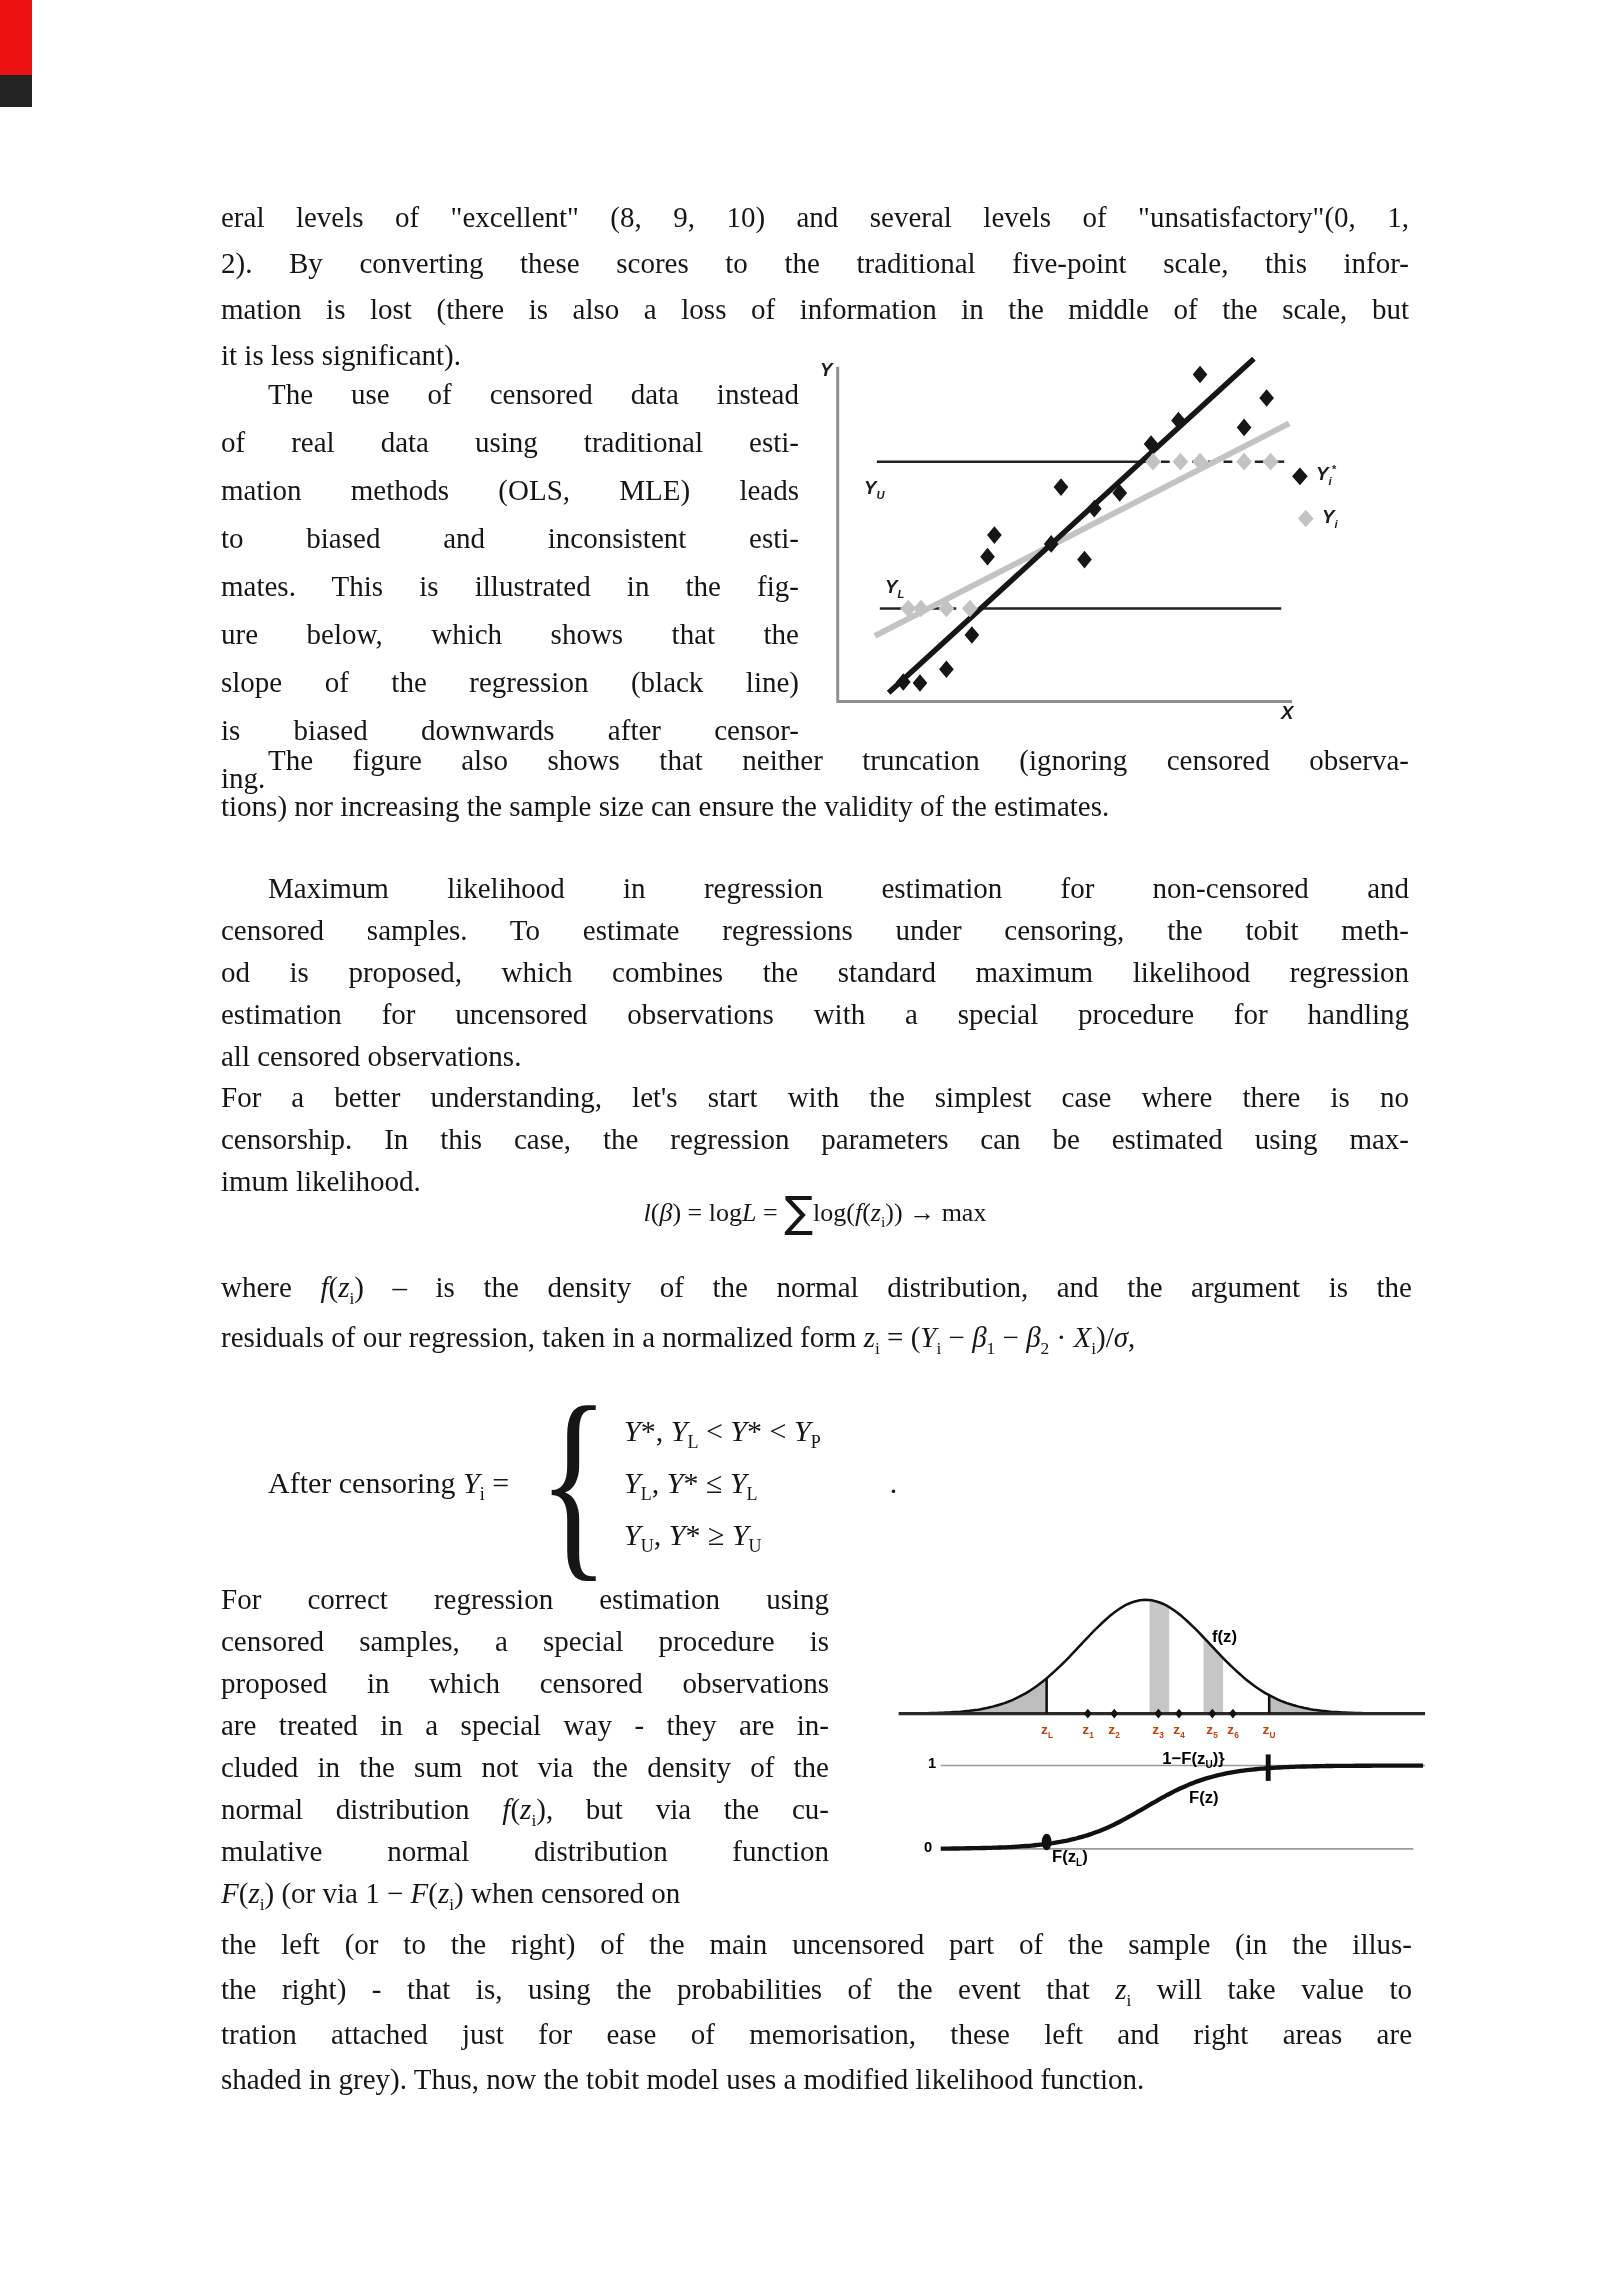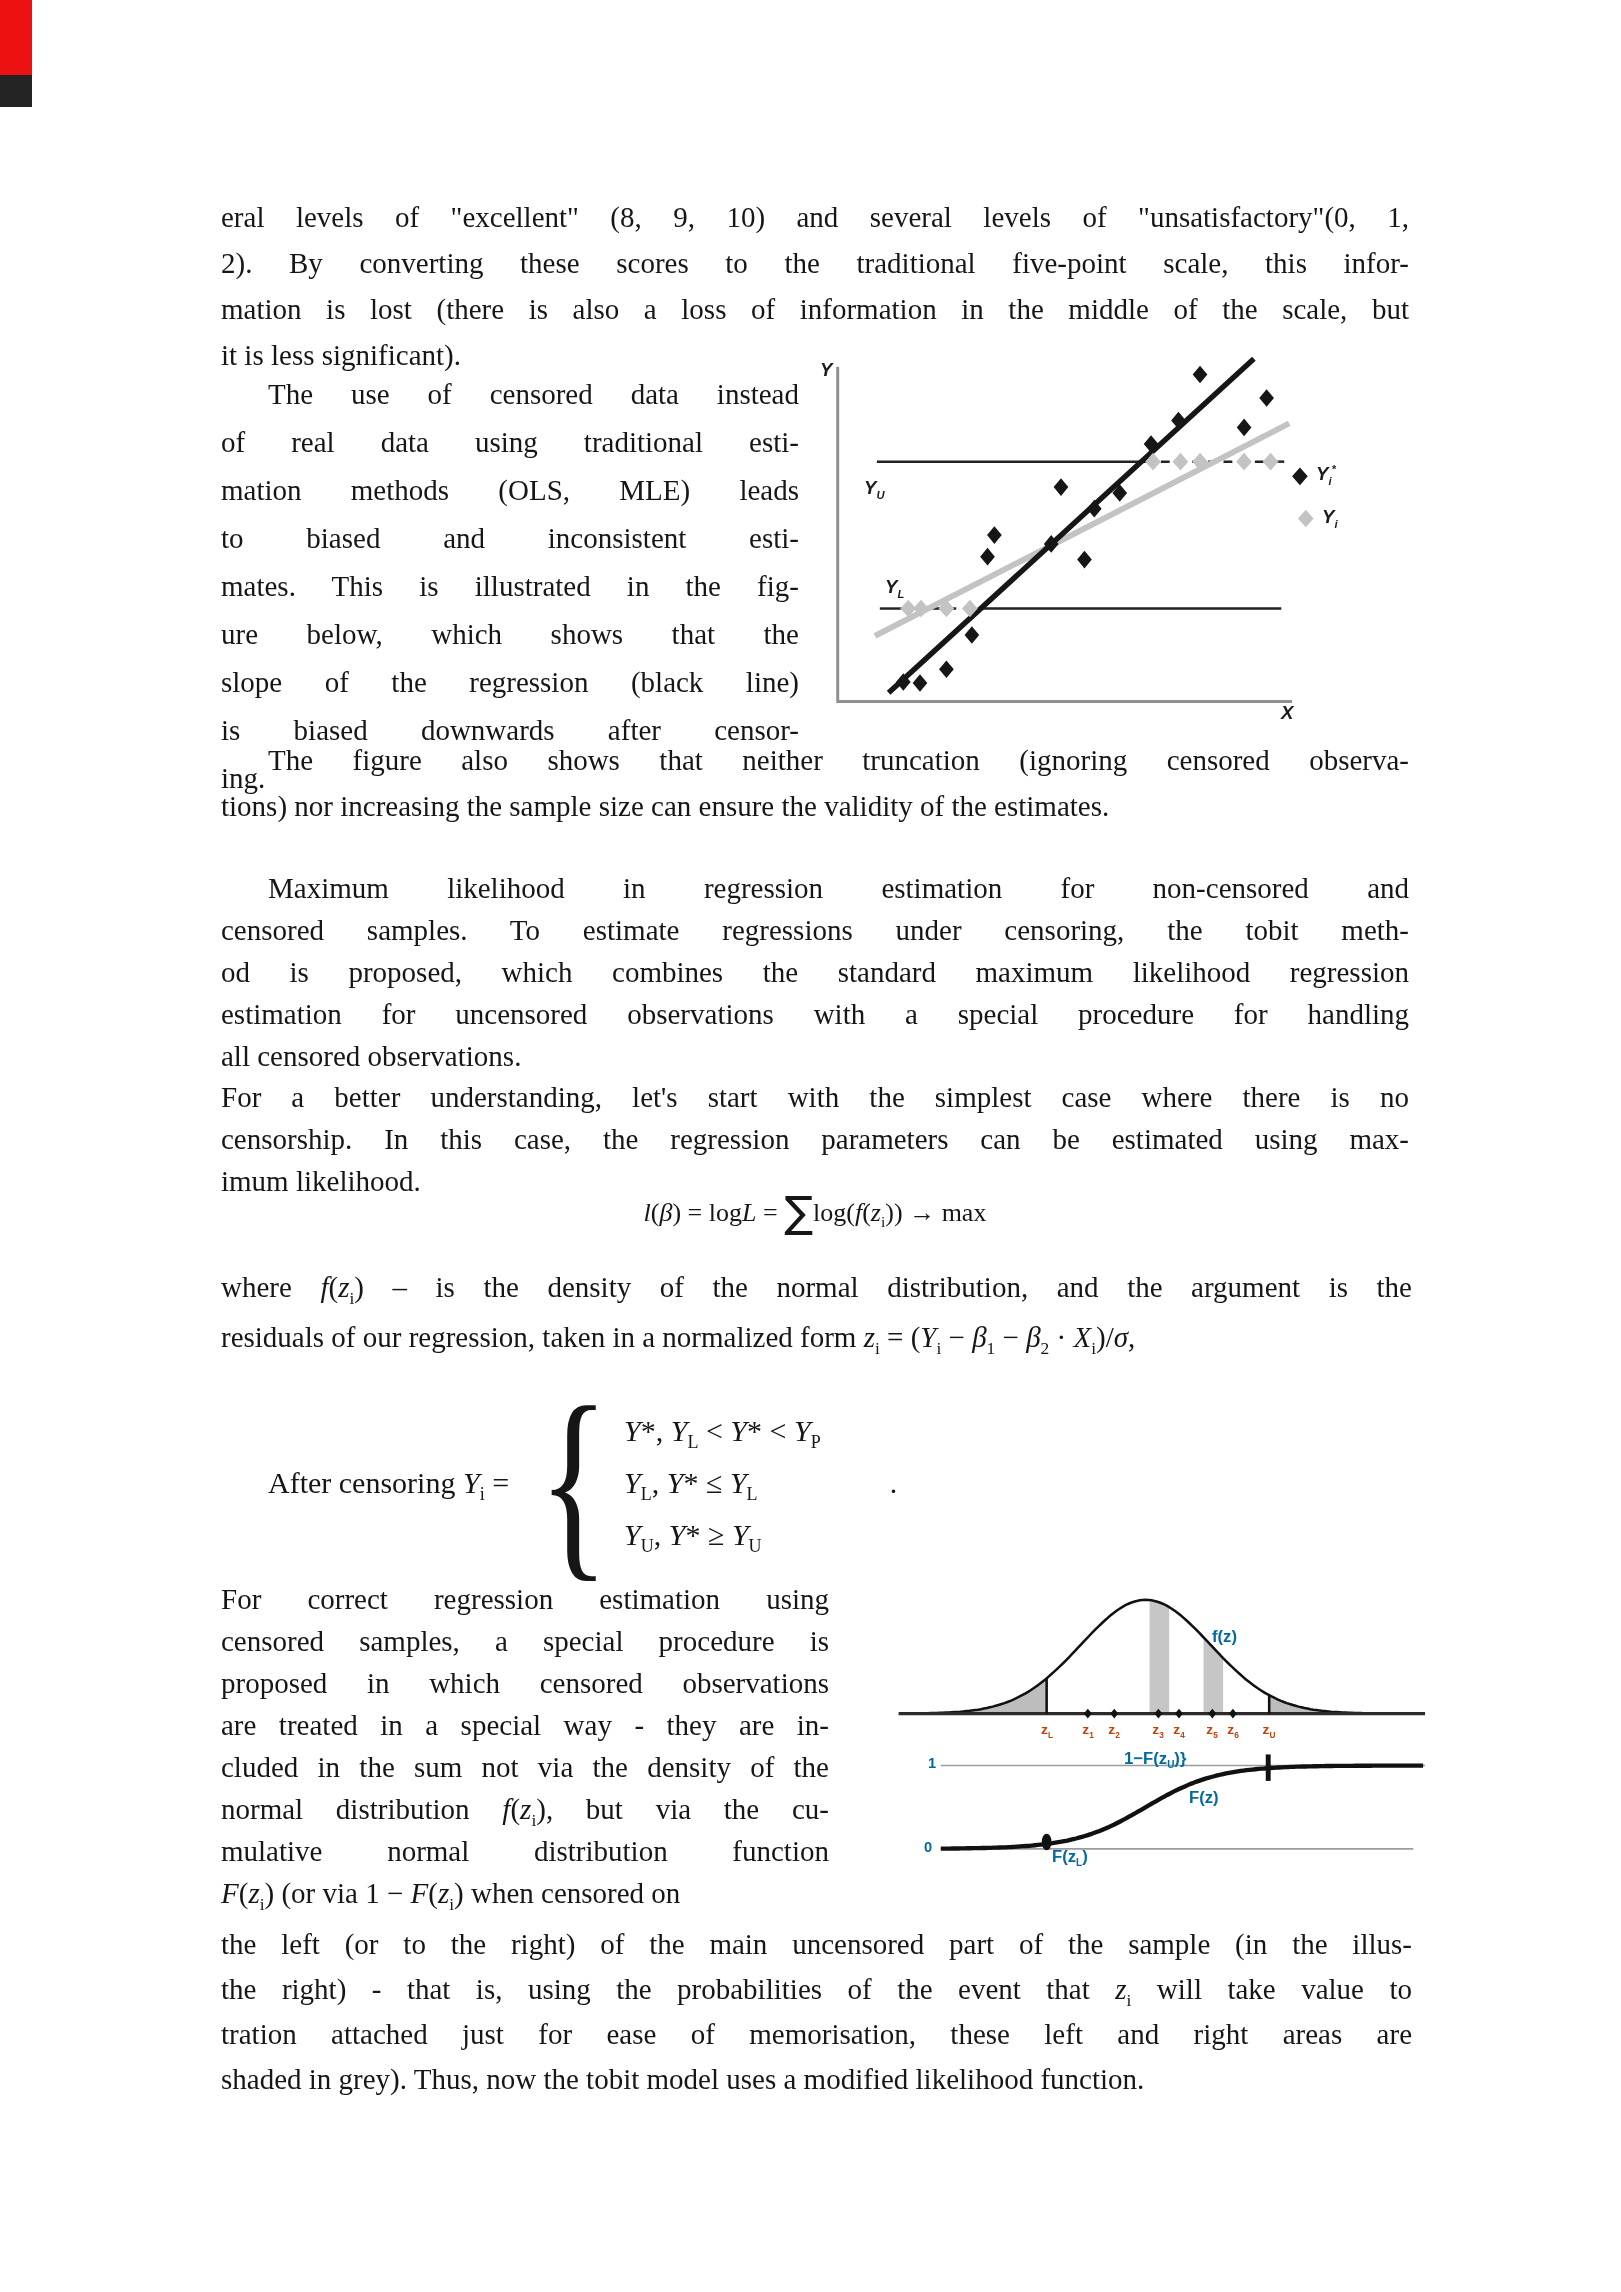--- a/index.html
+++ b/index.html
@@ -18,21 +18,21 @@
   .formula{position:absolute;left:221px;width:1188px;text-align:center;font-size:26px;}
   .cases{position:absolute;display:flex;align-items:center;font-size:30px;}
   .cases .lead{margin-right:13.7px;margin-left:47px;}
   .cases .brace{font-size:211px;font-weight:200;line-height:157px;transform:scaleX(.7);
                 font-family:"Liberation Serif",serif;}
   .cases .rows div{line-height:52px;}
   .cases .period{margin-left:69px;align-self:center;}
   .fig{position:absolute;}
   .fig svg{position:absolute;left:0;top:0;}
   .flabel{position:absolute;font:italic bold 18.6px "Liberation Sans",sans-serif;color:#1c1c1c;}
-  .f2label{position:absolute;font:bold 14.7px "Liberation Sans",sans-serif;color:#0369a1;white-space:nowrap;}
+  .f2label{position:absolute;font:bold 14.7px "Liberation Sans",sans-serif;color:#000000;white-space:nowrap;}
   .f2label.big{font-size:16.7px;}
   .ztick{position:absolute;transform:translateX(-50%);font:bold 13.7px "Liberation Sans",sans-serif;color:#c2410c;}
 </style>
 </head>
 <body>
 
 <div class="sheet">
 
   <div class="edge" style="top: 0px; height: 75px; background: rgb(238, 17, 17);"></div>
   <div class="edge" style="top: 75px; height: 32px; background: rgb(35, 35, 35);"></div>
@@ -177,21 +177,21 @@
     <span class="ztick" style="left:168px;top:134px;">z<sub>L</sub></span>
     <span class="ztick" style="left:209px;top:134px;">z<sub>1</sub></span>
     <span class="ztick" style="left:235px;top:134px;">z<sub>2</sub></span>
     <span class="ztick" style="left:279px;top:134px;">z<sub>3</sub></span>
     <span class="ztick" style="left:300px;top:134px;">z<sub>4</sub></span>
     <span class="ztick" style="left:333px;top:134px;">z<sub>5</sub></span>
     <span class="ztick" style="left:354px;top:134px;">z<sub>6</sub></span>
     <span class="ztick" style="left:390px;top:134px;">z<sub>U</sub></span>
     <span class="f2label" style="left:49px;top:167px;">1</span>
     <span class="f2label" style="left:45px;top:251px;">0</span>
-    <span class="f2label big" style="left:245px;top:161px;width:139px;text-align:left;">1−F(z<sub>U</sub>)}</span>
+    <span class="f2label big" style="left:245px;top:161px;width:139px;text-align:center;">1−F(z<sub>U</sub>)}</span>
     <span class="f2label big" style="left:310px;top:200px;">F(z)</span>
     <span class="f2label big" style="left:173px;top:259px;">F(z<sub>L</sub>)</span>
   </div>
 
   <div class="para" style="left:221px;top:1922px;width:1191px;line-height:45px;">
       <div class="jline">the left (or to the right) of the main uncensored part of the sample (in the illus-</div>
       <div class="jline">the right) - that is, using the probabilities of the event that <i>z</i><sub>i</sub> will take value to</div>
       <div class="jline">tration attached just for ease of memorisation, these left and right areas are</div>
       <div class="jline">shaded in grey).  Thus, now the tobit model uses a modified likelihood function.</div>
     </div>

